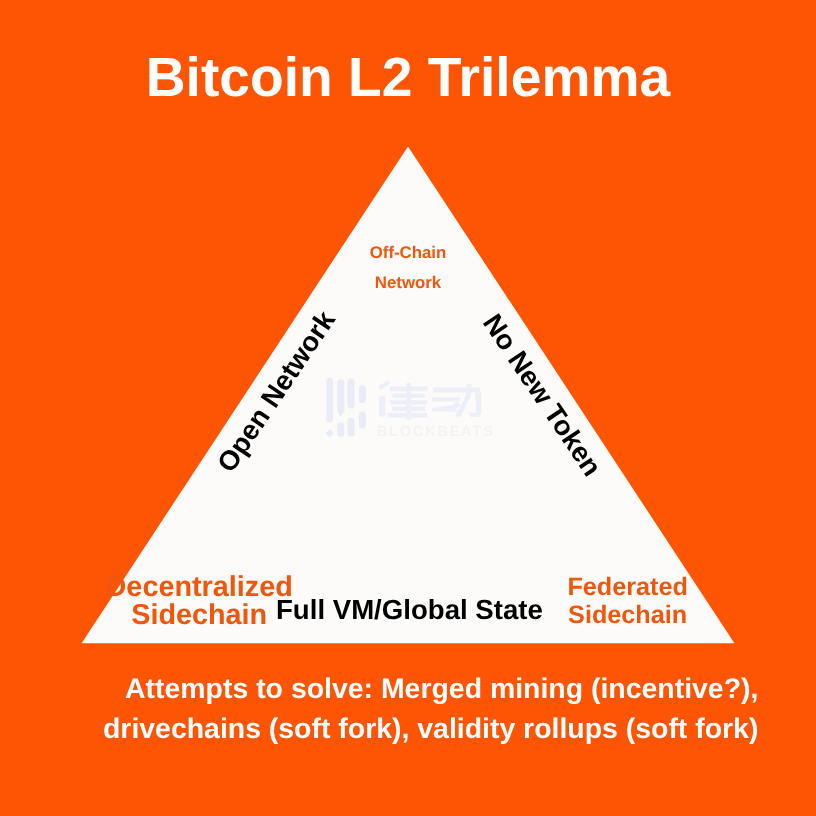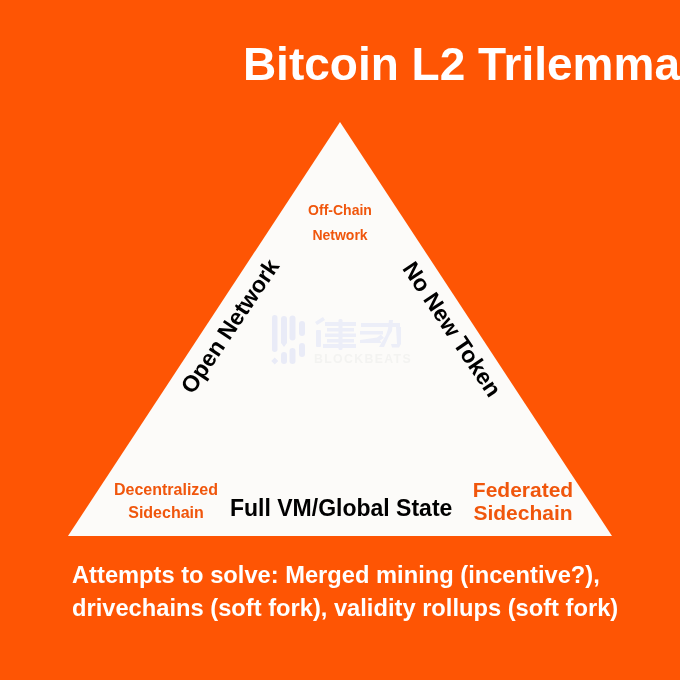--- a/index.html
+++ b/index.html
@@ -1,26 +1,26 @@
 <!DOCTYPE html>
 <html><head>
 <meta charset="utf-8">
 <style>
   html,body{margin:0;padding:0;}
   body{width:680px;height:680px;background:#FE5504;font-family:"Liberation Sans",sans-serif;overflow:hidden;position:relative;}
   .abs{position:absolute;}
-  #title{top:41px;left:0;width:680px;text-align:right;font-size:46px;font-weight:bold;color:#FFFFFF;line-height:1;}
+  #title{top:41px;left:0;width:680px;text-align:center;font-size:46px;font-weight:bold;color:#FFFFFF;line-height:1;}
   .lbl{font-weight:bold;text-align:center;}
   #offchain{top:197.9px;left:240px;width:200px;font-size:14px;line-height:24.8px;color:#F0560C;}
   #open{top:313px;left:130px;width:200px;font-size:23px;line-height:26.4px;color:#000;transform:rotate(-56deg);}
   #nonew{top:315.6px;left:352px;width:200px;font-size:23px;line-height:26.4px;color:#000;transform:rotate(56deg);}
   #fullvm{top:494.5px;left:230px;width:220px;font-size:23px;color:#000;white-space:nowrap;line-height:26.4px;}
-  #decen{top:477.5px;left:66px;width:200px;font-size:16px;line-height:23.5px;color:#F0560C;}
+  #decen{top:477.5px;left:66px;width:200px;font-size:24px;line-height:23.5px;color:#F0560C;}
   #feder{top:477.5px;left:423px;width:200px;font-size:21px;line-height:23.5px;color:#F0560C;}
-  #bottom{top:559.4px;left:72px;width:580px;font-size:23.7px;line-height:33px;color:#FFFFFF;font-weight:bold;text-align:left;}
+  #bottom{top:559.4px;left:52px;width:580px;font-size:23.7px;line-height:33px;color:#FFFFFF;font-weight:bold;text-align:right;}
   #wm{top:311px;left:270px;}
 </style>
 </head>
 <body>
 <svg id="tri" class="abs" style="top:0;left:0" width="680" height="680" viewBox="0 0 680 680">
   <polygon points="340,122 68,536 612,536" fill="#FCFBF9"></polygon>
 </svg>
 
 <div id="wm" class="abs">
   <svg width="145" height="56" viewBox="0 0 145 56">

